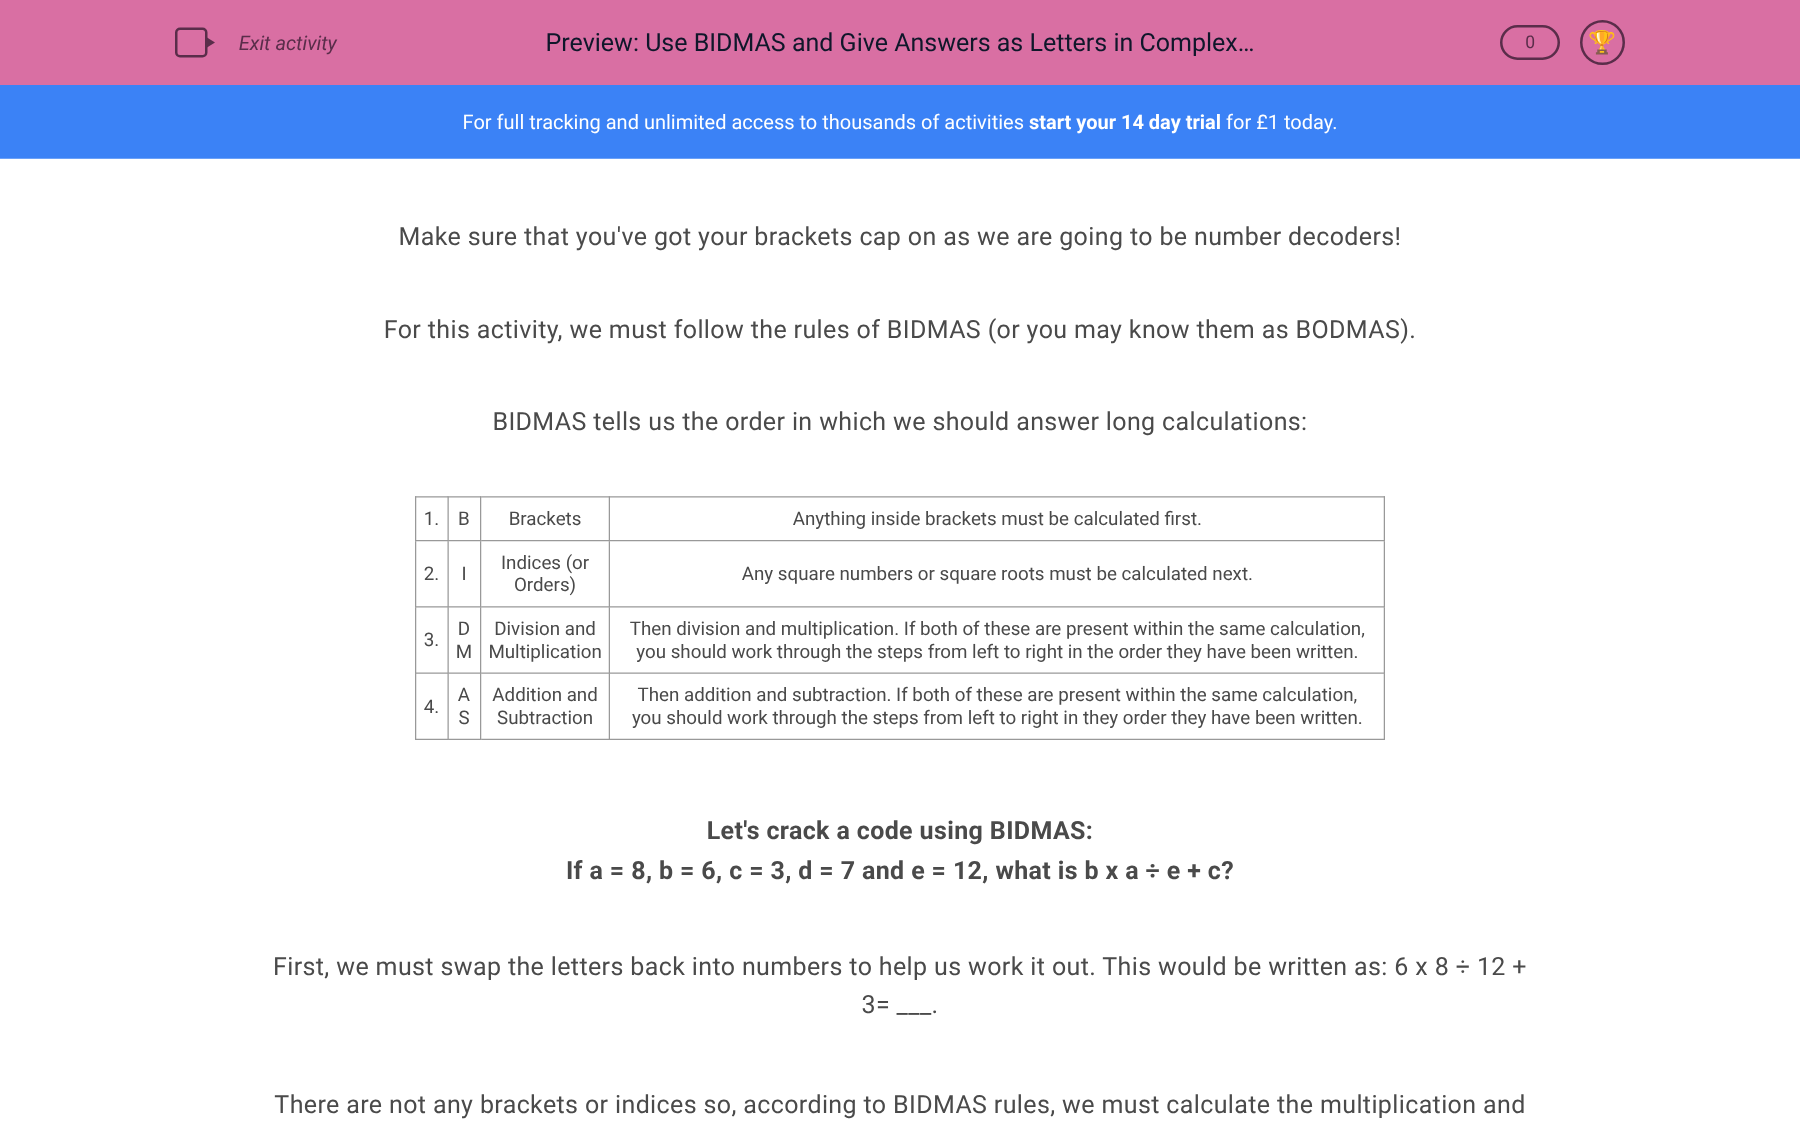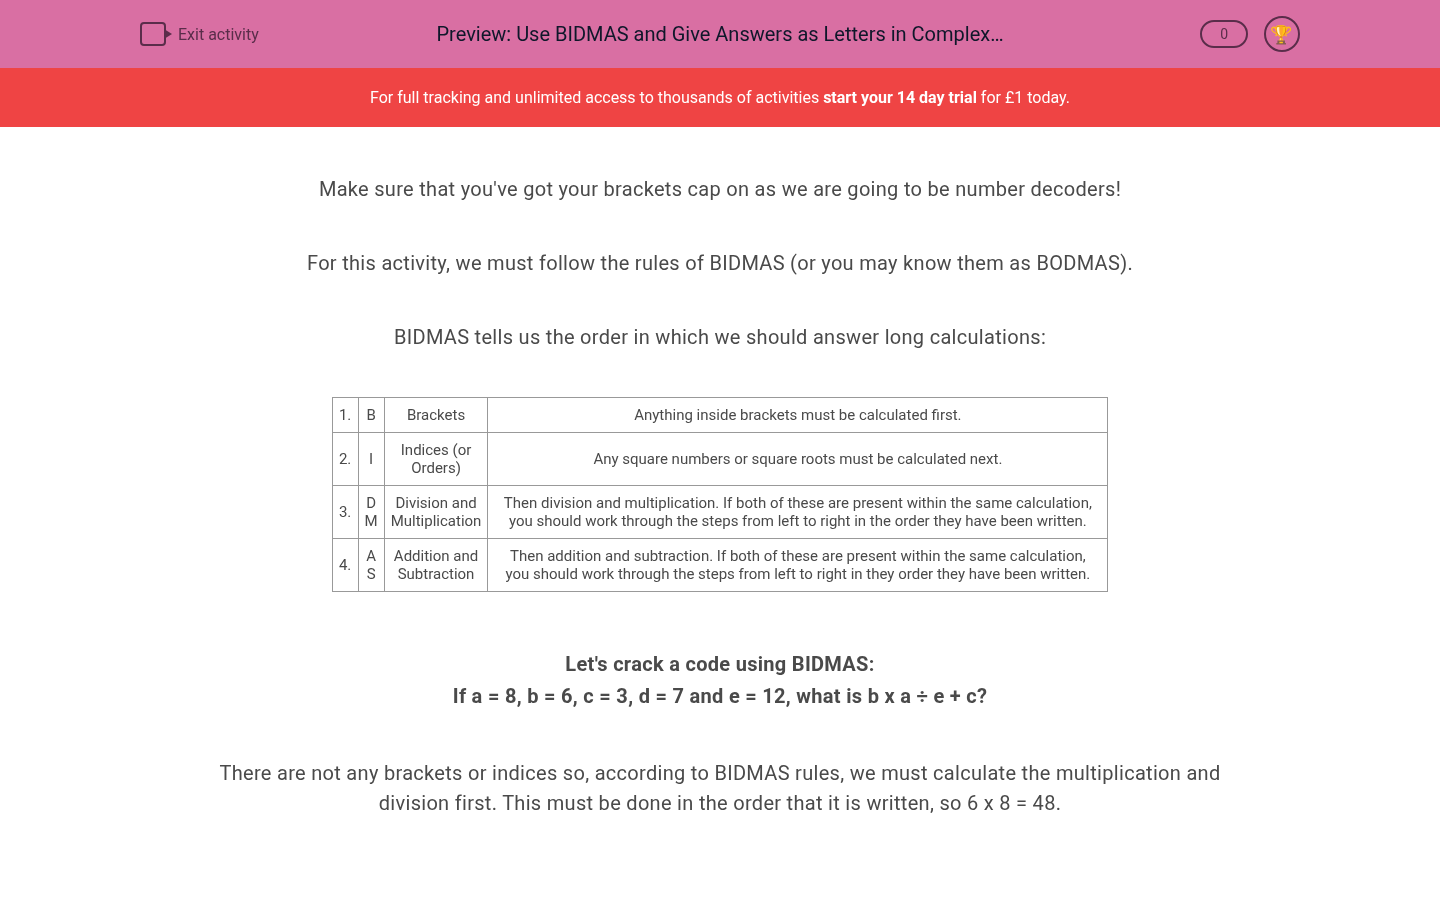--- a/index.html
+++ b/index.html
@@ -19,25 +19,26 @@
       height: 68px;
       display: flex;
       align-items: center;
       padding: 0 40px;
       position: relative;
     }
     
     .exit-activity {
       display: flex;
       align-items: center;
-      gap: 12px;
+      gap: 25px;
       color: #5a2d4a;
       font-size: 16px;
       cursor: pointer;
       margin-left: 100px;
+      font-style: italic;
     }
     
     .exit-icon {
       width: 26px;
       height: 24px;
       border: 2px solid #5a2d4a;
       border-radius: 4px;
       position: relative;
     }
     
@@ -89,21 +90,21 @@
       align-items: center;
       justify-content: center;
       color: #5a2d4a;
     }
     
     .trophy-icon {
       font-size: 18px;
     }
     
     .promo-bar {
-      background: #ef4444;
+      background: #3b82f6;
       color: #ffffff;
       text-align: center;
       padding: 20px;
       font-size: 16px;
     }
     
     .promo-bar strong {
       font-weight: 700;
     }
     
@@ -246,18 +247,21 @@
       <td class="letter-col">A S</td>
       <td class="name-col">Addition and Subtraction</td>
       <td class="desc-col">Then addition and subtraction. If both of these are present within the same calculation, you should work through the steps from left to right in they order they have been written.</td>
     </tr>
   </tbody>
     </table>
 
   <p class="code-intro">Let's crack a code using BIDMAS:</p>
   <p class="code-question">If a = 8, b = 6, c = 3, d = 7 and e = 12, what is b x a ÷ e + c?</p>
 
+  <p class="explain-text">
+    <span>First, we must swap the letters back into numbers to help us work it out. This would be written as: </span><strong>6 x 8 ÷ 12 + 3= ___.</strong>
+  </p>
 
   <p class="explain-text">
     <span>There are not any brackets or indices so, according to BIDMAS rules, we must calculate the multiplication and division first. This must be done in the order that it is written, so </span><strong>6 x 8 = 48.</strong>
   </p>
 
 </div>
 
 </body></html>

